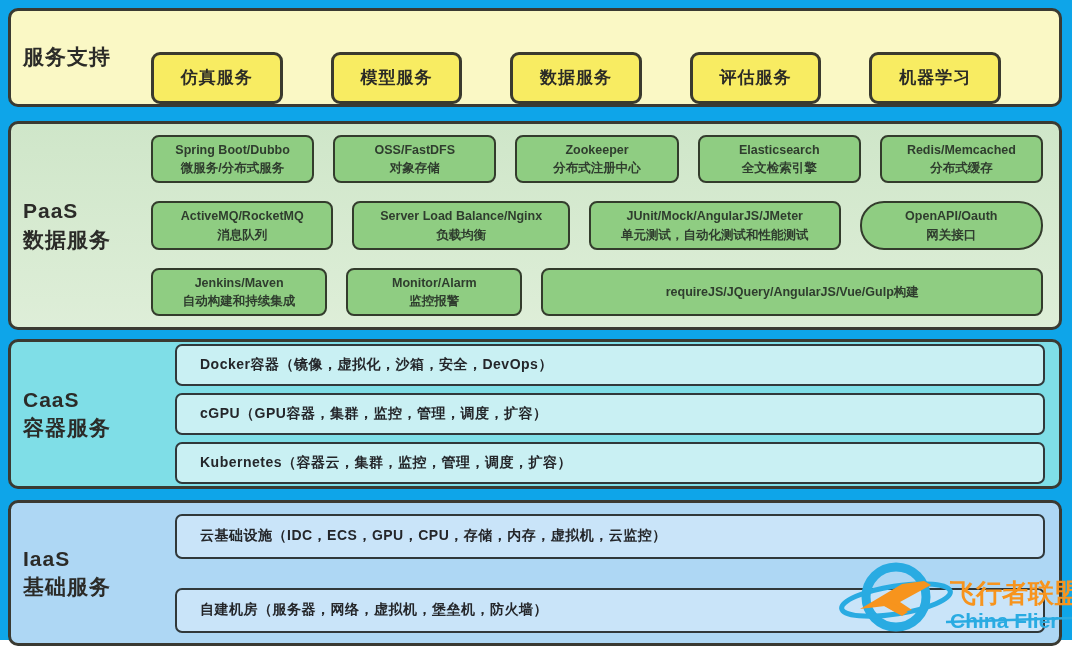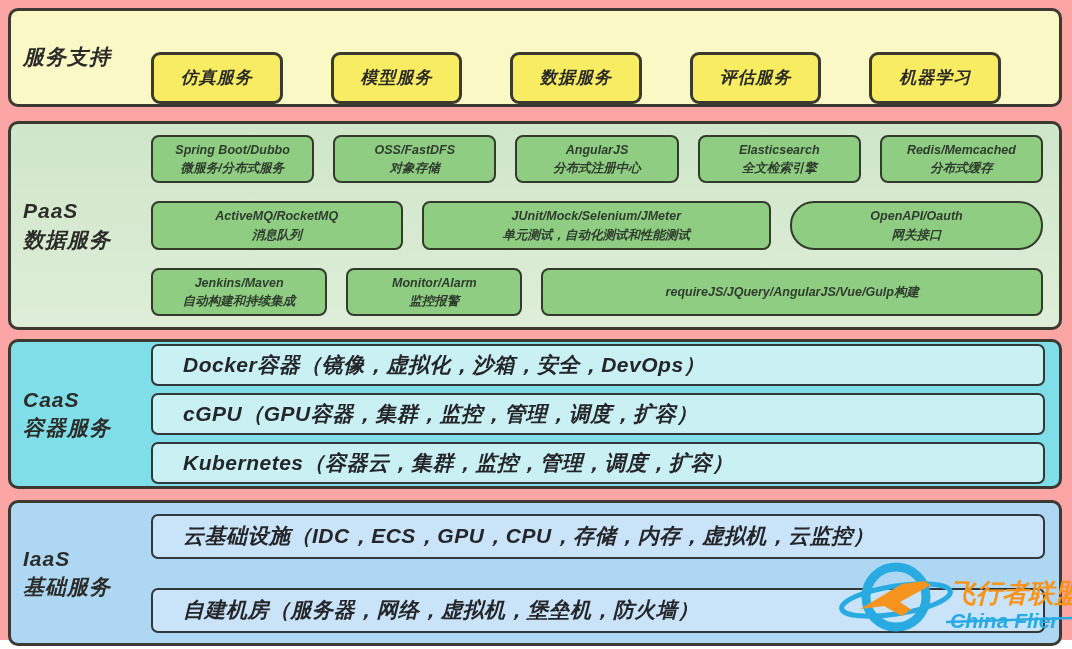--- a/index.html
+++ b/index.html
@@ -1,18 +1,18 @@
 <!DOCTYPE html>
 <html><head>
 <meta charset="utf-8">
 <style>
   * { margin:0; padding:0; box-sizing:border-box; }
   html,body { width:1072px; height:649px; background:#ffffff; overflow:hidden;
     font-family:"Liberation Sans","DejaVu Sans",sans-serif; }
-  .stage { position:relative; width:1072px; height:640px; background:#fca5a5;font-style:italic; }
+  .stage { position:relative; width:1072px; height:640px; background:#0ea5e9; }
 
   .band { position:absolute; left:8px; width:1054px; border:3px solid #3a3a32;
     border-radius:10px; display:flex; }
   .band-support { top:8px;  height:99px;  background:#FAF8C5; }
   .band-paas    { top:121px; height:209px; background:linear-gradient(180deg,#CFE6C9 0%,#DEEED8 100%); }
   .band-caas    { top:339px; height:150px; background:#7FDEE7; }
   .band-iaas    { top:500px; height:146px; background:#AED7F4; }
 
   .band-label { width:140px; flex:0 0 140px; display:flex; flex-direction:column;
     justify-content:center; padding-left:12px; color:#2b2b28; font-size:21px;
@@ -34,23 +34,23 @@
     min-height:44px; display:flex; flex-direction:column; justify-content:center;
     text-align:center; color:#2f3d2e; font-size:12.5px; font-weight:600;
     line-height:1.45; padding:4px 6px; }
   .fx166 { flex:166 1 0; } .fx201 { flex:201 1 0; } .fx235 { flex:235 1 0; }
   .fx167 { flex:167 1 0;border-radius:24px; } .fx503 { flex:503 1 0; } .fx1 { flex:1 1 0; }
 
   
   .stack-content { flex-direction:column; justify-content:center; padding-right:14px; }
   .caas-content { gap:7px; }
   .iaas-content { gap:29px; }
-  .lrow { display:flex; align-items:center; padding-left:30px; border-radius:7px;
-    border:2.5px solid #30383a; font-size:21px; font-weight:600; color:#24262a;
-    letter-spacing:0.5px; }
+  .lrow { display:flex; align-items:center; padding-left:23px; border-radius:7px;
+    border:2.5px solid #30383a; font-size:14px; font-weight:600; color:#24262a;
+    letter-spacing:0.5px;margin-left:24px; }
   .caas-row { height:42px; background:#C9F0F3; }
   .iaas-row { height:45px; background:#C9E4F9; }
 
   
   .watermark { position:absolute; right:-6px; bottom:0; width:240px; height:86px;
     pointer-events:none; }
 </style>
 </head>
 <body>
 
@@ -78,39 +78,43 @@
       <div class="prow">
         <div class="pbox fx1">
           <span>Spring Boot/Dubbo</span>
           <span>微服务/分布式服务</span>
         </div>
         <div class="pbox fx1">
           <span>OSS/FastDFS</span>
           <span>对象存储</span>
         </div>
         <div class="pbox fx1">
-          <span>AngularJS</span>
+          <span>Zookeeper</span>
           <span>分布式注册中心</span>
         </div>
         <div class="pbox fx1">
           <span>Elasticsearch</span>
           <span>全文检索引擎</span>
         </div>
         <div class="pbox fx1">
           <span>Redis/Memcached</span>
           <span>分布式缓存</span>
         </div>
       </div>
       <div class="prow">
         <div class="pbox fx166">
           <span>ActiveMQ/RocketMQ</span>
           <span>消息队列</span>
         </div>
+        <div class="pbox fx201">
+          <span>Server Load Balance/Nginx</span>
+          <span>负载均衡</span>
+        </div>
         <div class="pbox fx235">
-          <span>JUnit/Mock/Selenium/JMeter</span>
+          <span>JUnit/Mock/AngularJS/JMeter</span>
           <span>单元测试，自动化测试和性能测试</span>
         </div>
         <div class="pbox fx167">
           <span>OpenAPI/Oauth</span>
           <span>网关接口</span>
         </div>
       </div>
       <div class="prow">
         <div class="pbox fx166">
           <span>Jenkins/Maven</span>

